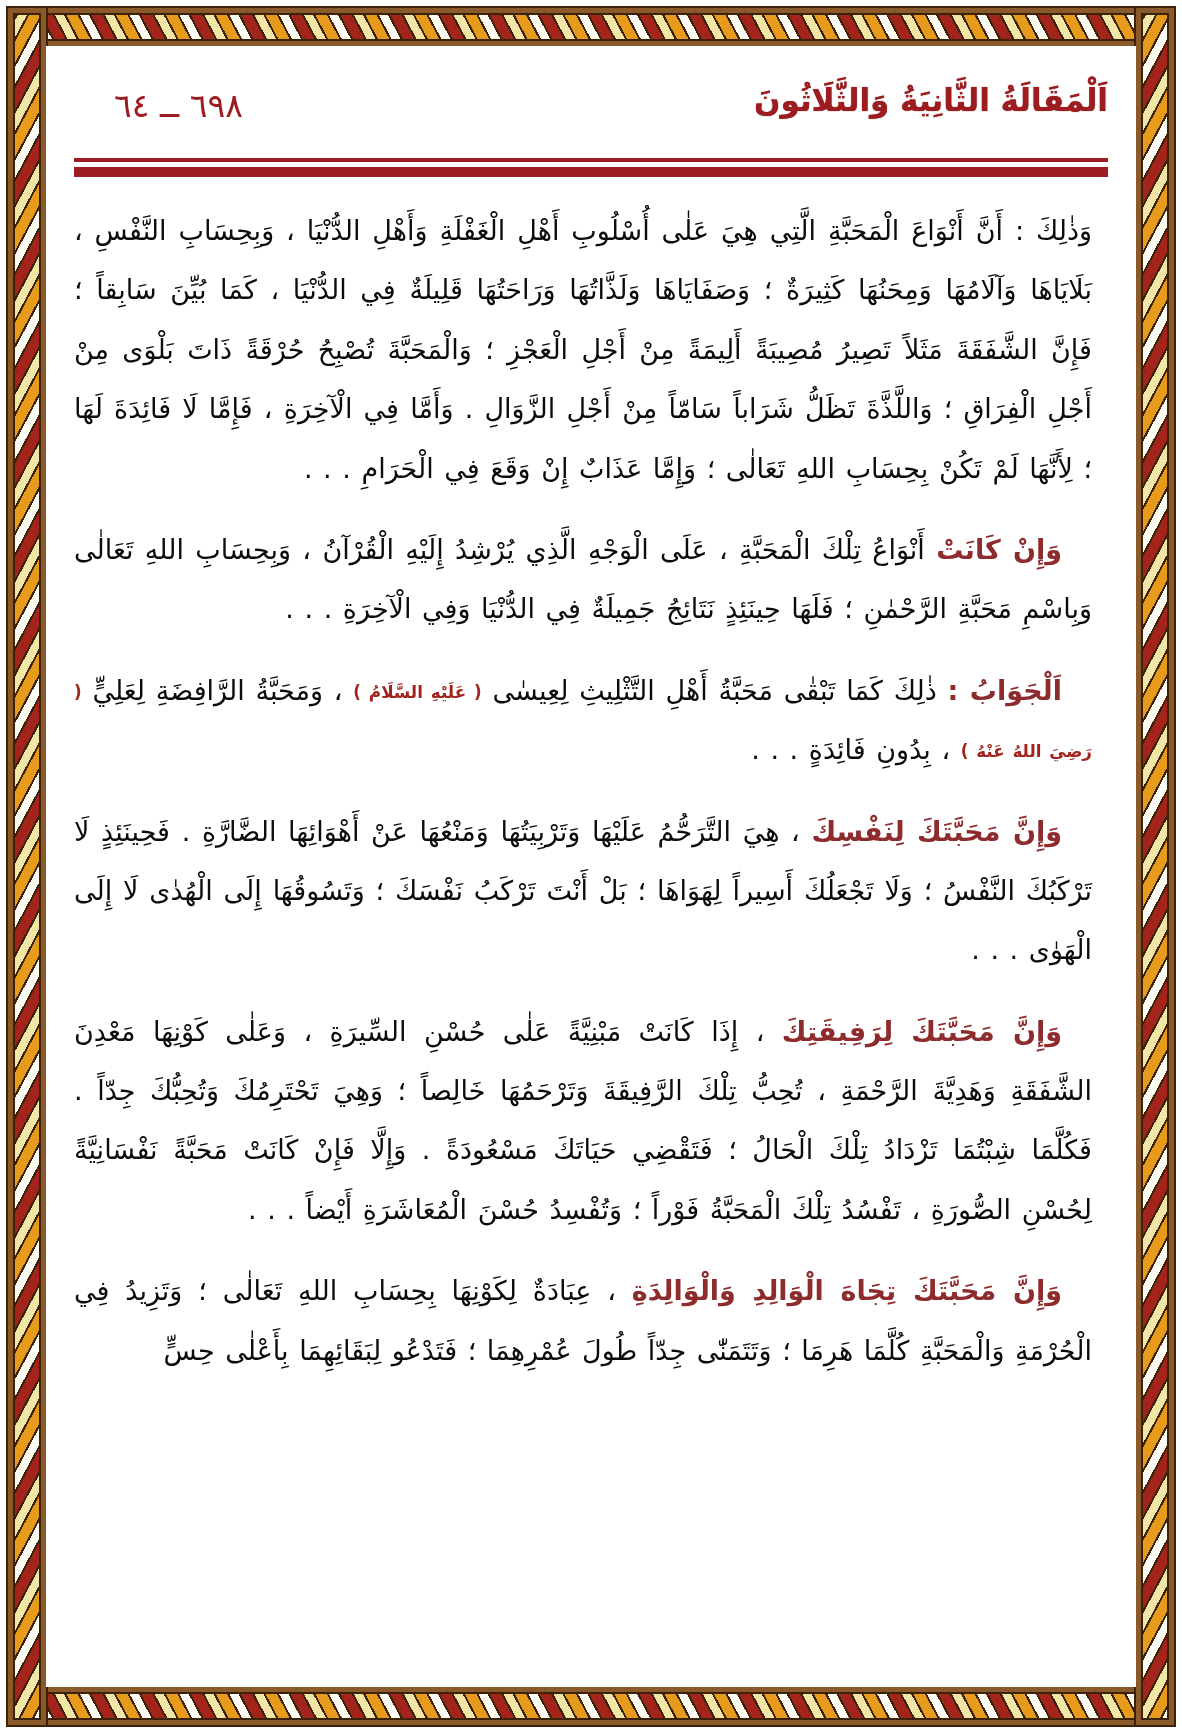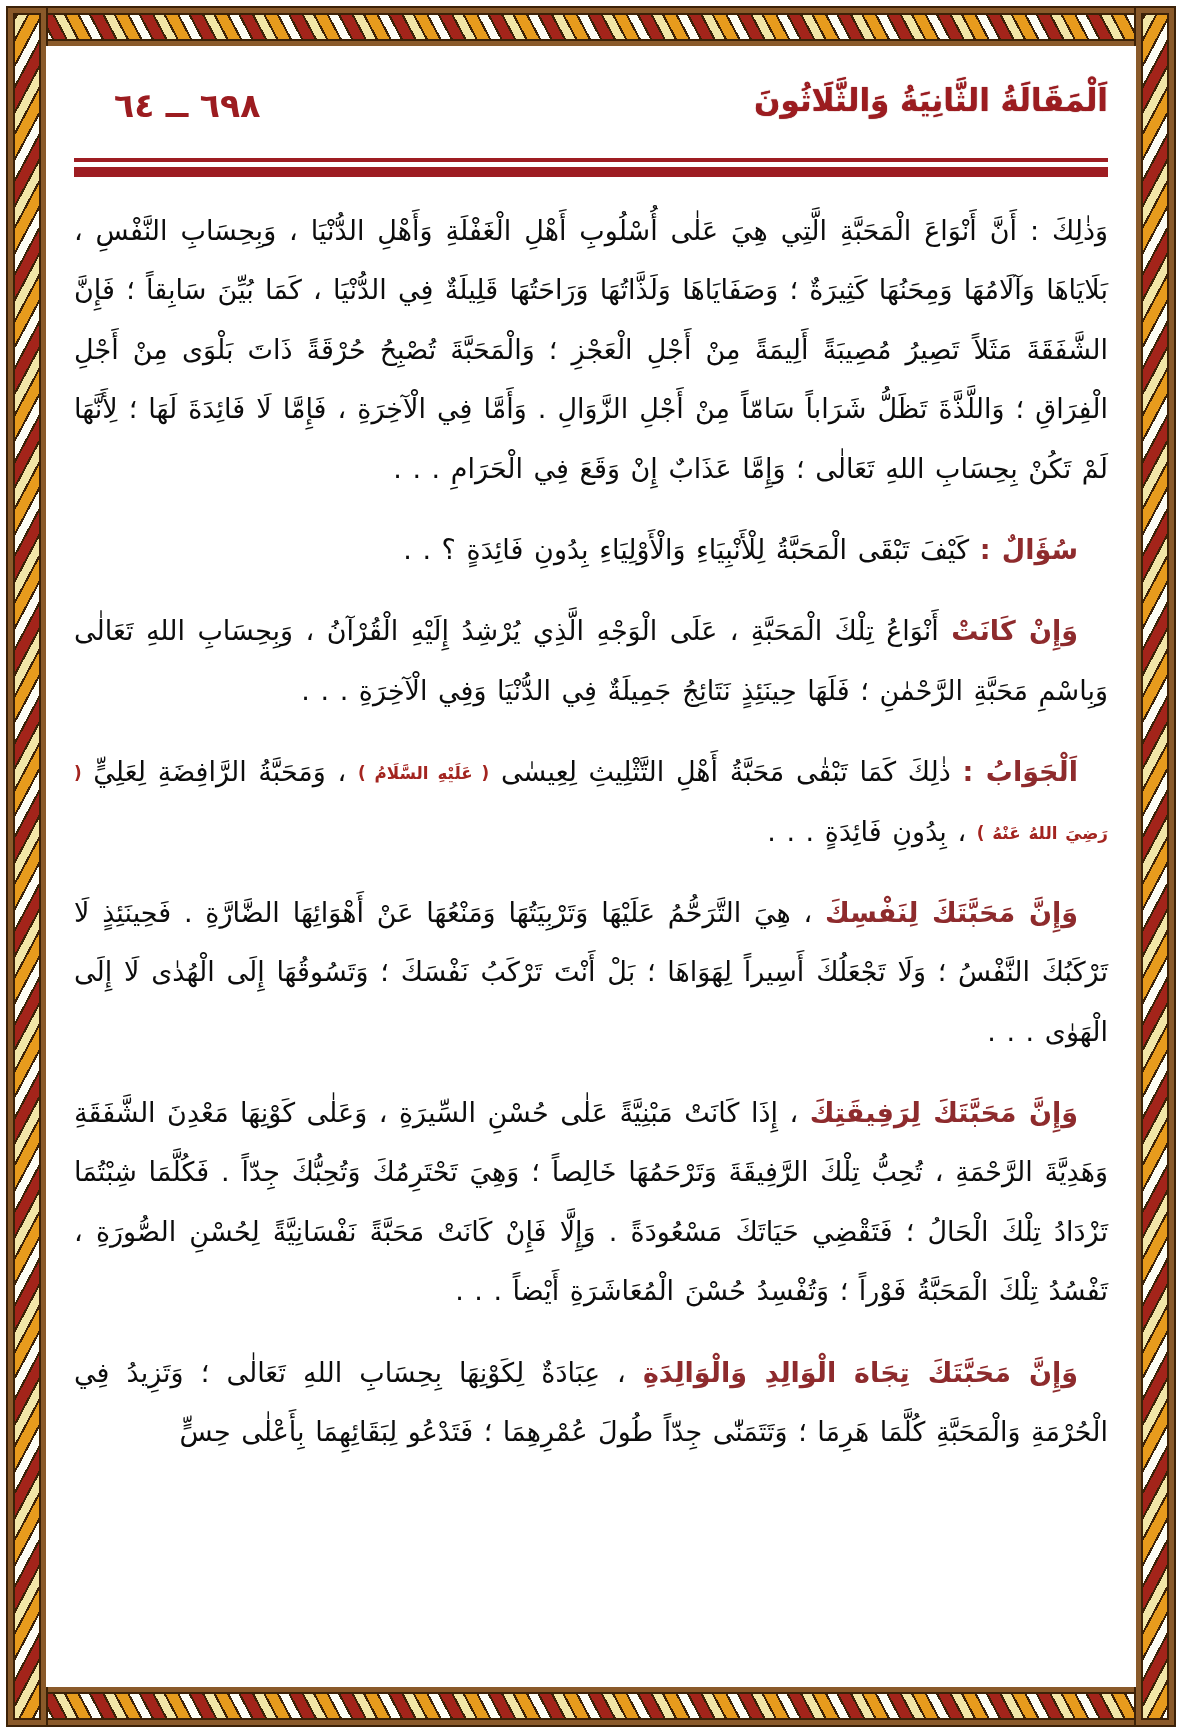--- a/index.html
+++ b/index.html
@@ -24,35 +24,35 @@
   .bstrip.right{right:6px;}
 
   
   .content{
     position:absolute;top:46px;left:46px;right:46px;bottom:46px;
     background:#ffffff;padding:34px 28px 0 28px;direction:rtl;
   }
   .header{position:relative;height:66px;}
   .page-numbers{
     position:absolute;left:40px;top:6px;
-    color:#9c1c20;font-size:33px;font-weight:bold;letter-spacing:2px;
+    color:#9c1c20;font-size:33px;font-weight:normal;letter-spacing:2px;
   }
   .page-title{
     position:absolute;right:0;left:0;text-align:right;top:2px;
     color:#9c1c20;font-size:31px;font-weight:bold;
     text-shadow:0 0 1px #7a1416;
   }
   .rules{margin-top:12px;}
   .rule-thin{height:4px;background:#9e1d22;}
   .rule-thick{height:10px;background:#9e1d22;margin-top:5px;}
 
   .body-text{margin-top:24px;color:#0c0c0c;}
   .para{
     font-size:27px;line-height:2.2;text-align:justify;
-    margin:0 0 22px 0;word-spacing:2px;
+    margin:0 16px 22px 0;word-spacing:2px;
   }
   .para.indent{text-indent:30px;}
   .seg-red{color:#8e2b2d;font-weight:bold;}
   .seg-honorific{color:#a3241f;font-size:0.62em;font-weight:bold;vertical-align:2px;}
 </style>
 </head>
 <body>
 
 <div class="bstrip h top"></div>
 <div class="bstrip h bottom"></div>
@@ -63,20 +63,19 @@
   <div class="header">
     <div class="page-numbers">٦٩٨ ــ ٦٤</div>
     <div class="page-title">اَلْمَقَالَةُ الثَّانِيَةُ وَالثَّلَاثُونَ</div>
   </div>
   <div class="rules">
     <div class="rule-thin"></div>
     <div class="rule-thick"></div>
   </div>
   <div class="body-text" id="body-text">
       <div class="para"><span>وَذٰلِكَ : أَنَّ أَنْوَاعَ الْمَحَبَّةِ الَّتِي هِيَ عَلٰى أُسْلُوبِ أَهْلِ الْغَفْلَةِ وَأَهْلِ الدُّنْيَا ، وَبِحِسَابِ النَّفْسِ ، بَلَايَاهَا وَآلَامُهَا وَمِحَنُهَا كَثِيرَةٌ ؛ وَصَفَايَاهَا وَلَذَّاتُهَا وَرَاحَتُهَا قَلِيلَةٌ فِي الدُّنْيَا ، كَمَا بُيِّنَ سَابِقاً ؛ فَإِنَّ الشَّفَقَةَ مَثَلاً تَصِيرُ مُصِيبَةً أَلِيمَةً مِنْ أَجْلِ الْعَجْزِ ؛ وَالْمَحَبَّةَ تُصْبِحُ حُرْقَةً ذَاتَ بَلْوَى مِنْ أَجْلِ الْفِرَاقِ ؛ وَاللَّذَّةَ تَظَلُّ شَرَاباً سَامّاً مِنْ أَجْلِ الزَّوَالِ . وَأَمَّا فِي الْآخِرَةِ ، فَإِمَّا لَا فَائِدَةَ لَهَا ؛ لِأَنَّهَا لَمْ تَكُنْ بِحِسَابِ اللهِ تَعَالٰى ؛ وَإِمَّا عَذَابٌ إِنْ وَقَعَ فِي الْحَرَامِ . . .</span></div>
-      <div class="para indent"><span class="seg-red">سُؤَالٌ :</span><span> كَيْفَ تَبْقَى الْمَحَبَّةُ لِلْأَنْبِيَاءِ وَالْأَوْلِيَاءِ بِدُونِ فَائِدَةٍ ؟ . .</span></div>
       <div class="para indent"><span class="seg-red">وَإِنْ كَانَتْ</span><span> أَنْوَاعُ تِلْكَ الْمَحَبَّةِ ، عَلَى الْوَجْهِ الَّذِي يُرْشِدُ إِلَيْهِ الْقُرْآنُ ، وَبِحِسَابِ اللهِ تَعَالٰى وَبِاسْمِ مَحَبَّةِ الرَّحْمٰنِ ؛ فَلَهَا حِينَئِذٍ نَتَائِجُ جَمِيلَةٌ فِي الدُّنْيَا وَفِي الْآخِرَةِ . . .</span></div>
       <div class="para indent"><span class="seg-red">اَلْجَوَابُ :</span><span> ذٰلِكَ كَمَا تَبْقٰى مَحَبَّةُ أَهْلِ التَّثْلِيثِ لِعِيسٰى </span><span class="seg-honorific">( عَلَيْهِ السَّلَامُ )</span><span> ، وَمَحَبَّةُ الرَّافِضَةِ لِعَلِيٍّ </span><span class="seg-honorific">( رَضِيَ اللهُ عَنْهُ )</span><span> ، بِدُونِ فَائِدَةٍ . . .</span></div>
       <div class="para indent"><span class="seg-red">وَإِنَّ مَحَبَّتَكَ لِنَفْسِكَ</span><span> ، هِيَ التَّرَحُّمُ عَلَيْهَا وَتَرْبِيَتُهَا وَمَنْعُهَا عَنْ أَهْوَائِهَا الضَّارَّةِ . فَحِينَئِذٍ لَا تَرْكَبُكَ النَّفْسُ ؛ وَلَا تَجْعَلُكَ أَسِيراً لِهَوَاهَا ؛ بَلْ أَنْتَ تَرْكَبُ نَفْسَكَ ؛ وَتَسُوقُهَا إِلَى الْهُدٰى لَا إِلَى الْهَوٰى . . .</span></div>
       <div class="para indent"><span class="seg-red">وَإِنَّ مَحَبَّتَكَ لِرَفِيقَتِكَ</span><span> ، إِذَا كَانَتْ مَبْنِيَّةً عَلٰى حُسْنِ السِّيرَةِ ، وَعَلٰى كَوْنِهَا مَعْدِنَ الشَّفَقَةِ وَهَدِيَّةَ الرَّحْمَةِ ، تُحِبُّ تِلْكَ الرَّفِيقَةَ وَتَرْحَمُهَا خَالِصاً ؛ وَهِيَ تَحْتَرِمُكَ وَتُحِبُّكَ جِدّاً . فَكُلَّمَا شِبْتُمَا تَزْدَادُ تِلْكَ الْحَالُ ؛ فَتَقْضِي حَيَاتَكَ مَسْعُودَةً . وَإِلَّا فَإِنْ كَانَتْ مَحَبَّةً نَفْسَانِيَّةً لِحُسْنِ الصُّورَةِ ، تَفْسُدُ تِلْكَ الْمَحَبَّةُ فَوْراً ؛ وَتُفْسِدُ حُسْنَ الْمُعَاشَرَةِ أَيْضاً . . .</span></div>
       <div class="para indent"><span class="seg-red">وَإِنَّ مَحَبَّتَكَ تِجَاهَ الْوَالِدِ وَالْوَالِدَةِ</span><span> ، عِبَادَةٌ لِكَوْنِهَا بِحِسَابِ اللهِ تَعَالٰى ؛ وَتَزِيدُ فِي الْحُرْمَةِ وَالْمَحَبَّةِ كُلَّمَا هَرِمَا ؛ وَتَتَمَنّٰى جِدّاً طُولَ عُمْرِهِمَا ؛ فَتَدْعُو لِبَقَائِهِمَا بِأَعْلٰى حِسٍّ</span></div>
     </div>
 </div>
 
 </body></html>

